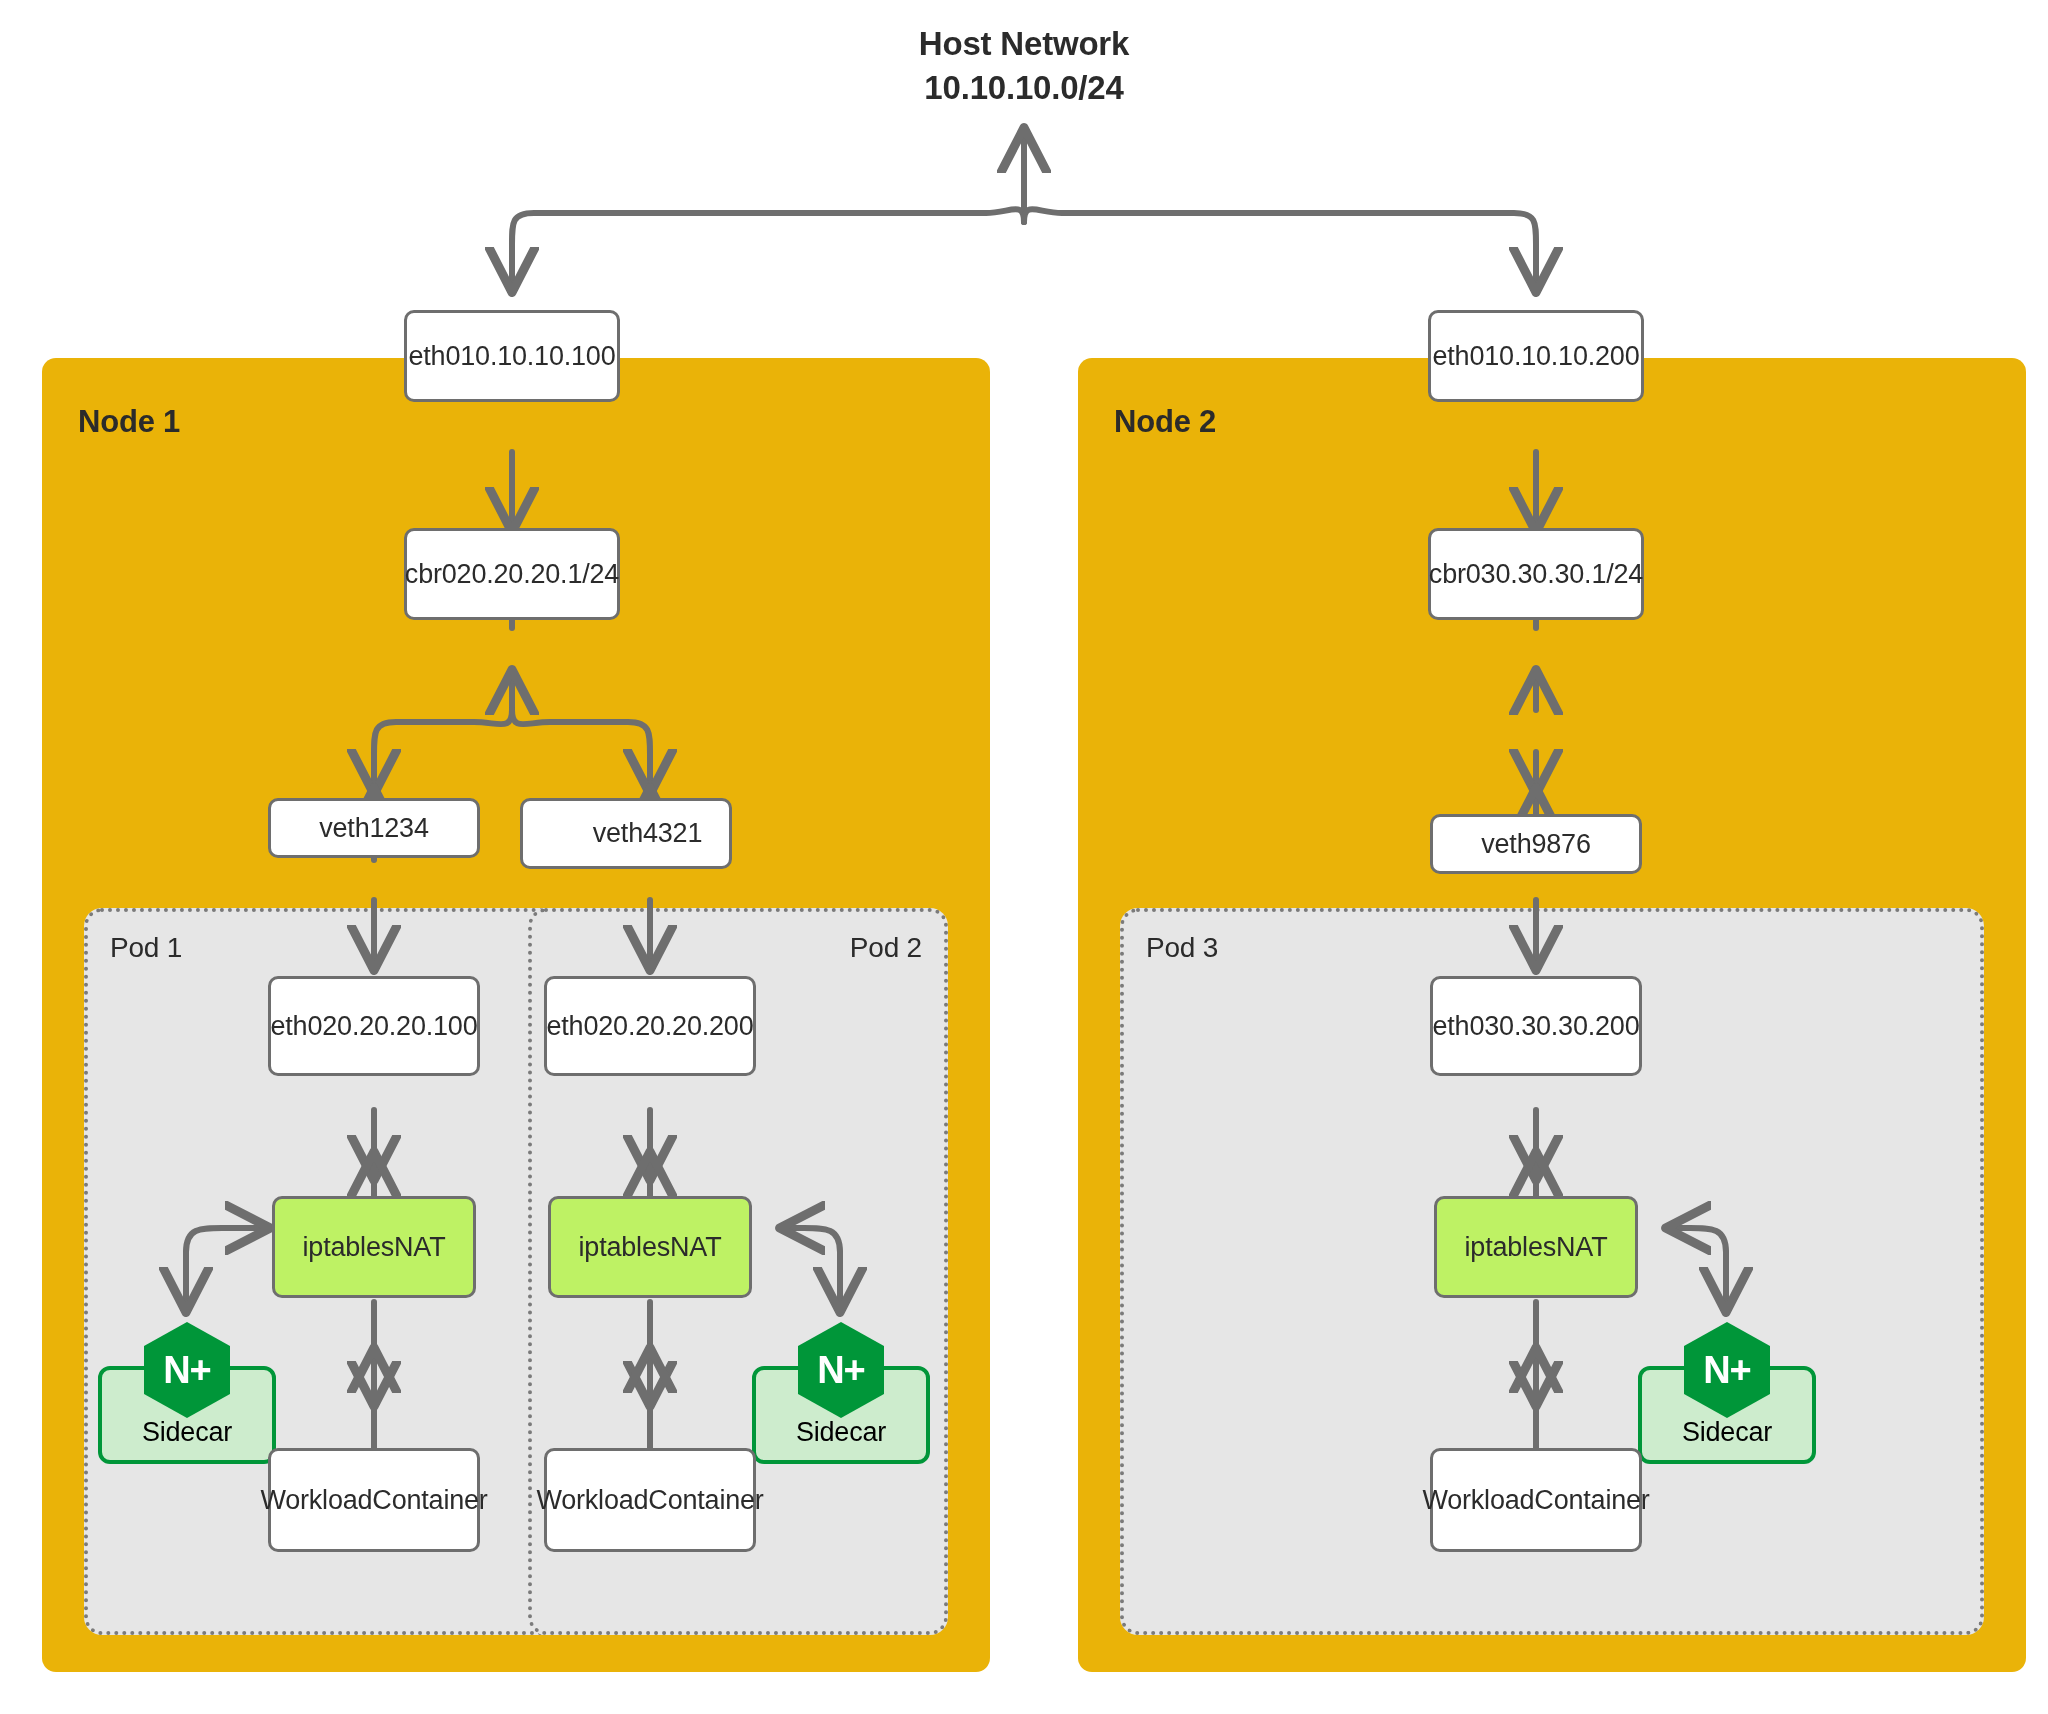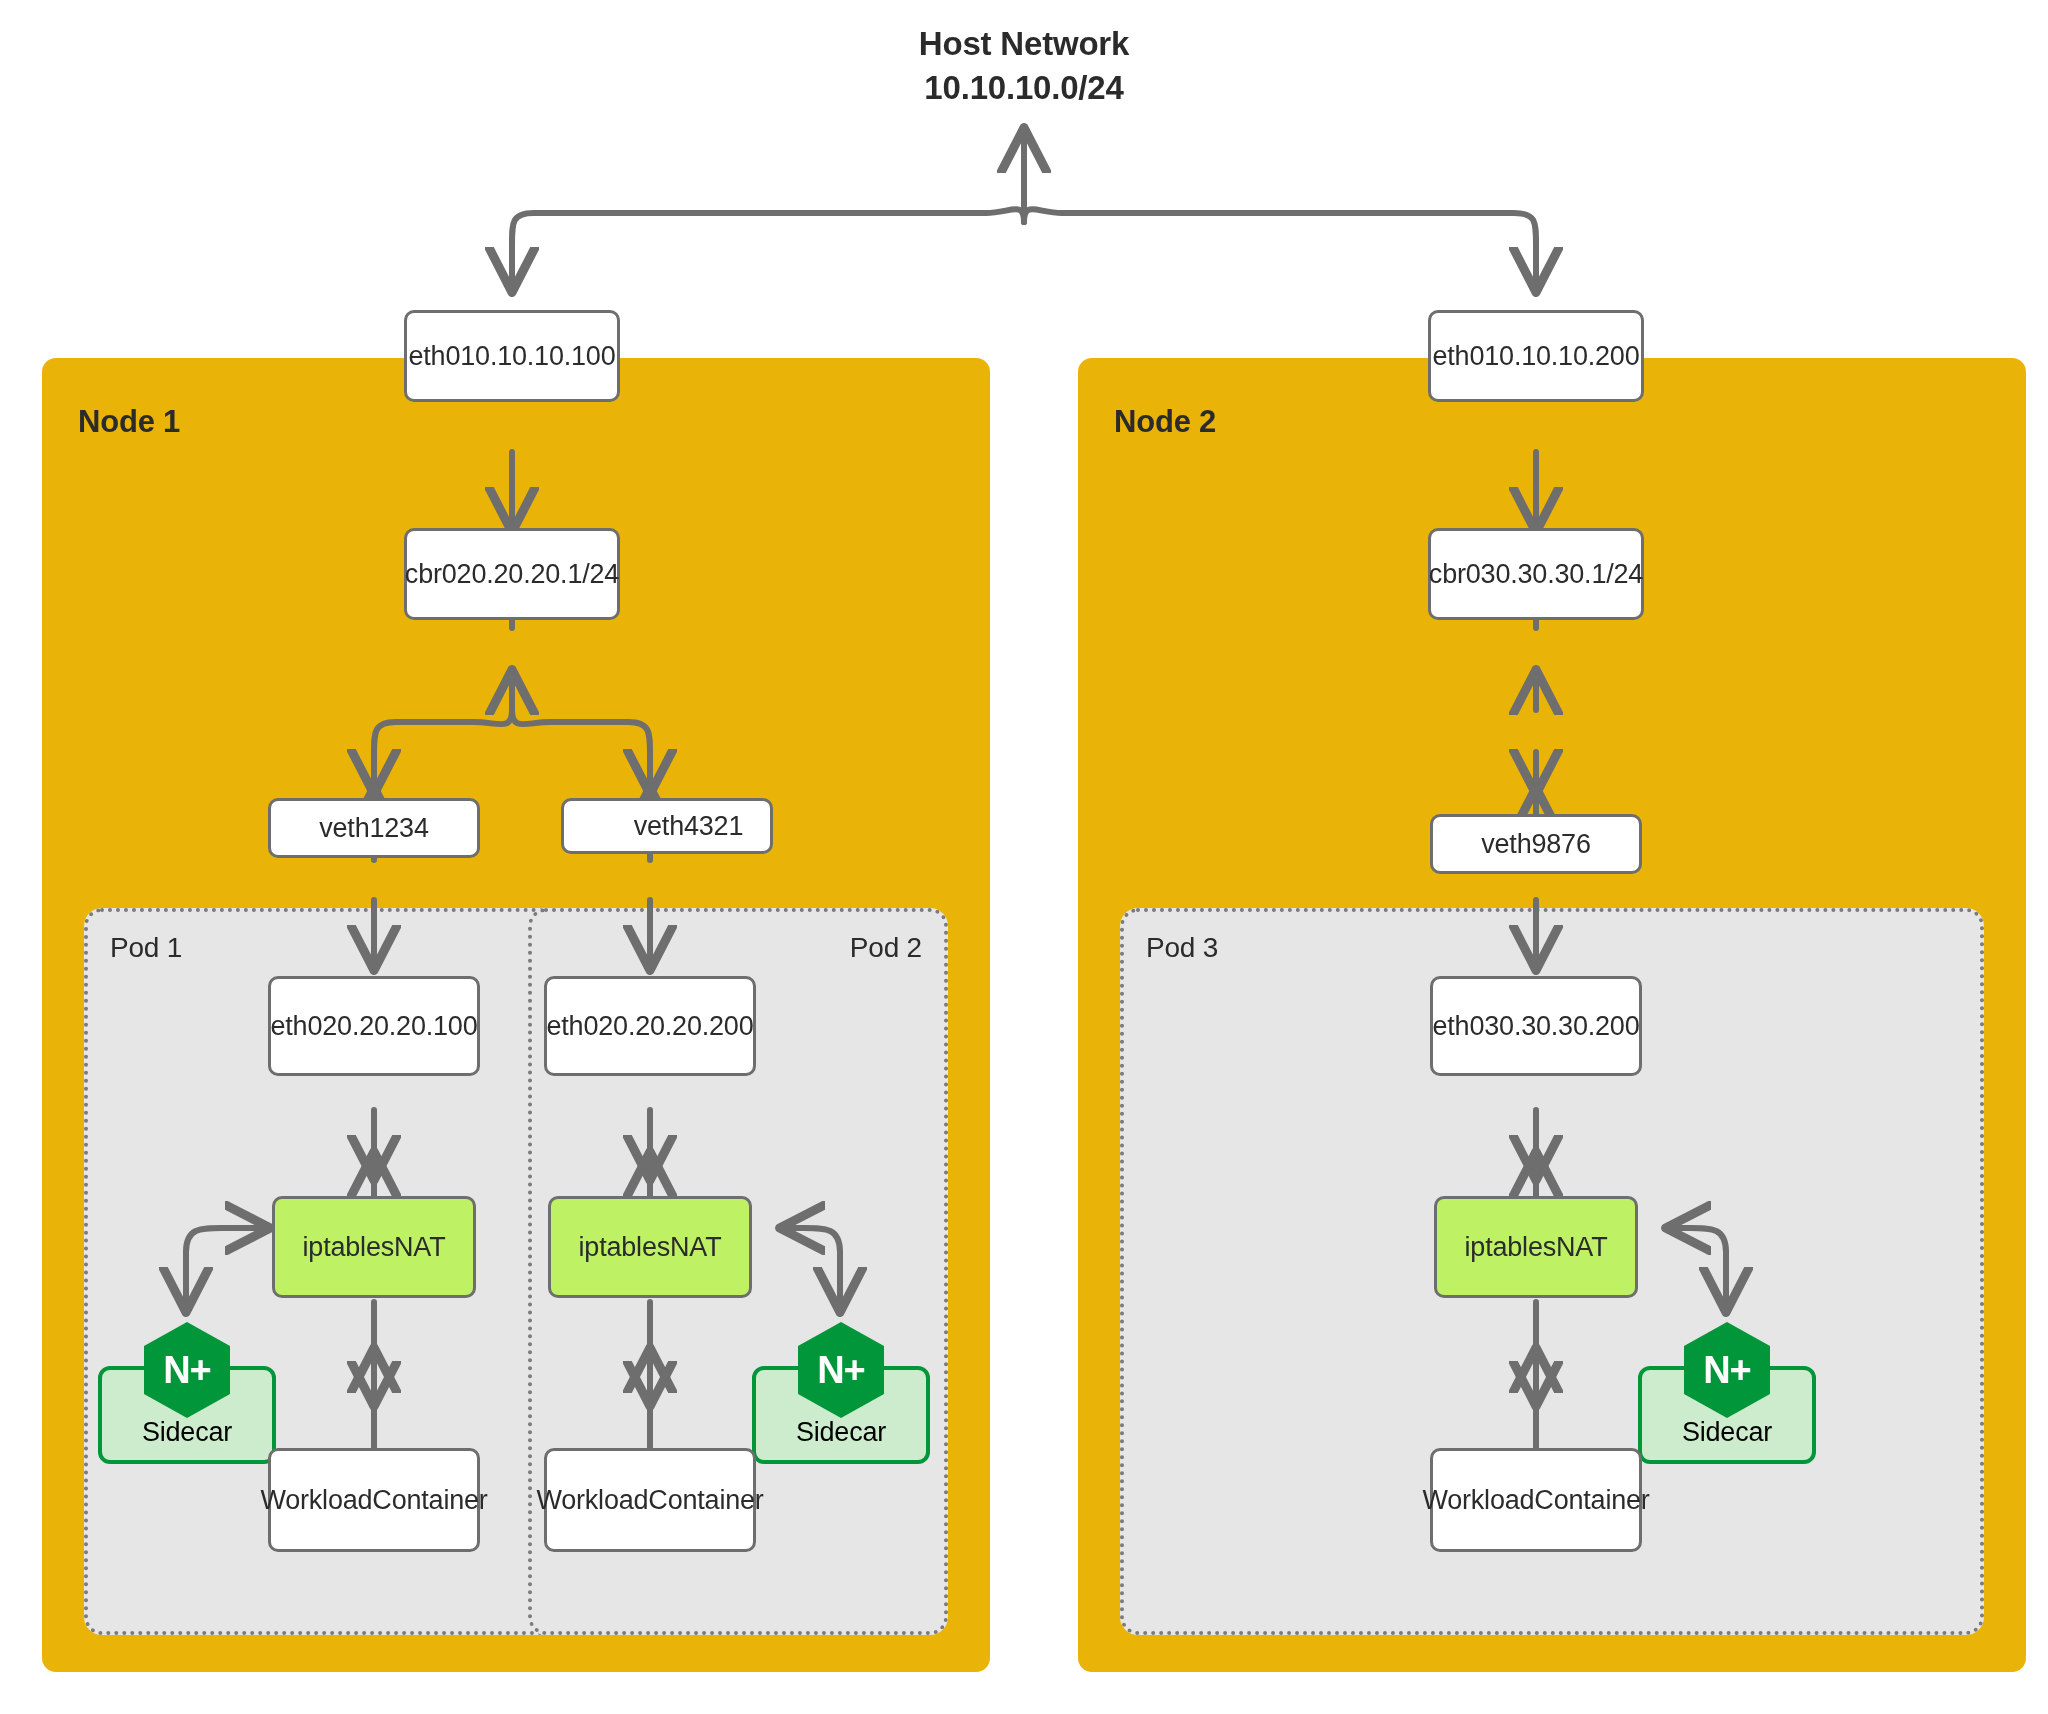--- a/index.html
+++ b/index.html
@@ -231,21 +231,21 @@
 
   <div class="box" style="left:404px; top:528px; width:216px; height:92px;">
     <span>cbr0</span>
     <span>20.20.20.1/24</span>
   </div>
 
   <div class="box" style="left:268px; top:798px; width:212px; height:60px;">
     <span>veth1234</span>
   </div>
 
-  <div class="box" style="left:561px; top:798px; width:212px; height:56px;padding-left:43px;">
+  <div class="box" style="left:520px; top:798px; width:212px; height:71px;padding-left:43px;">
     <span>veth4321</span>
   </div>
 
   <div class="box" style="left:268px; top:976px; width:212px; height:100px;">
     <span>eth0</span>
     <span>20.20.20.100</span>
   </div>
 
   <div class="box nat" style="left:272px; top:1196px; width:204px; height:102px;">
     <span>iptables</span>

